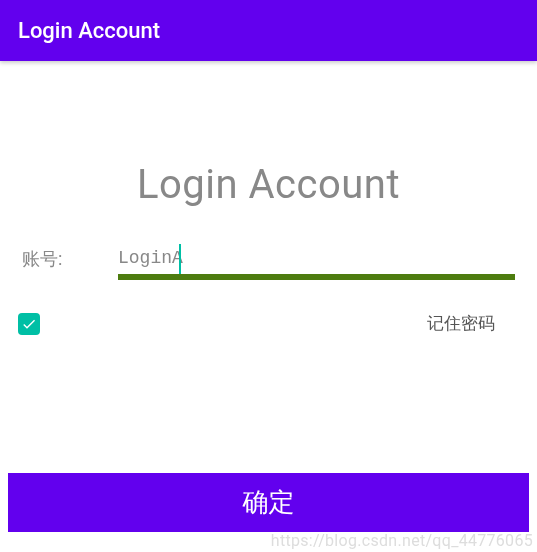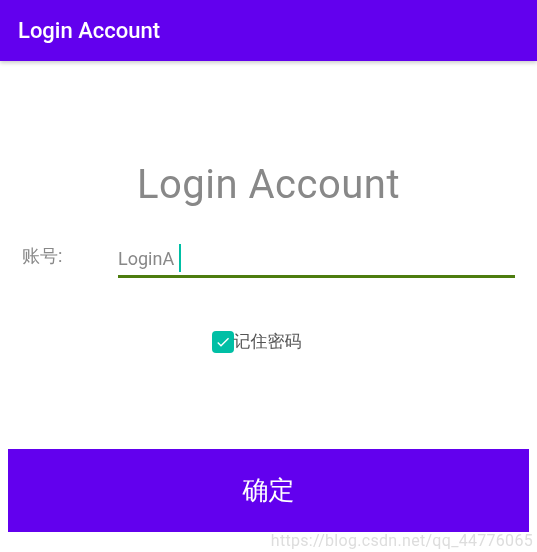--- a/index.html
+++ b/index.html
@@ -29,22 +29,22 @@
     .heading {
       text-align: center;
       font-size: 40px;
       color: #888;
       font-weight: 400;
       margin-bottom: 36px;
       letter-spacing: 0.5px;
     }
     .form-row {
       display: flex;
-      align-items: flex-start;
-      margin-bottom: 44px;
+      align-items: center;
+      margin-bottom: 24px;
       padding: 0 4px;
     }
     .form-label {
       width: 96px;
       font-size: 18px;
       color: #888;
       padding-bottom: 6px;
     }
     .input-wrap {
       flex: 1;
@@ -55,41 +55,42 @@
       border: none;
       border-bottom: 2px solid #999;
       font-size: 18px;
       color: #888;
       padding: 4px 0 6px 0;
       outline: none;
       background: transparent;
       font-family: inherit;
     }
     .text-input.focused {
-      border-bottom: 3px solid #4d7c0f;
+      border-bottom: 6px solid #4d7c0f;
+      font-family: Liberation Mono, monospace;
     }
     .cursor {
       position: absolute;
       left: 61px;
       top: 0;
       bottom: 6px;
       width: 2px;
       background: #00BFA5;
     }
     .password-dots {
       font-size: 18px;
       color: #888;
       letter-spacing: 2px;
       padding: 4px 0 6px 0;
       border-bottom: 2px solid #999;
       min-height: 30px;
     }
     .remember-row {
       display: flex;
-      justify-content: center;
+      justify-content: space-between;
       align-items: center;
       padding: 8px 24px 0 0;
       gap: 0;
     }
     .checkbox {
       width: 22px;
       height: 22px;
       background: #00BFA5;
       border-radius: 4px;
       display: flex;
@@ -107,21 +108,21 @@
     }
     .confirm-button {
       position: absolute;
       bottom: 20px;
       left: 8px;
       right: 8px;
       background: #6200EE;
       color: #fff;
       border: none;
       font-size: 26px;
-      padding: 24px 0;
+      padding: 12px 0;
       cursor: pointer;
       font-family: inherit;
       text-align: center;
     }
     .watermark {
       position: absolute;
       bottom: 2px;
       right: 4px;
       font-size: 16px;
       color: #ddd;

